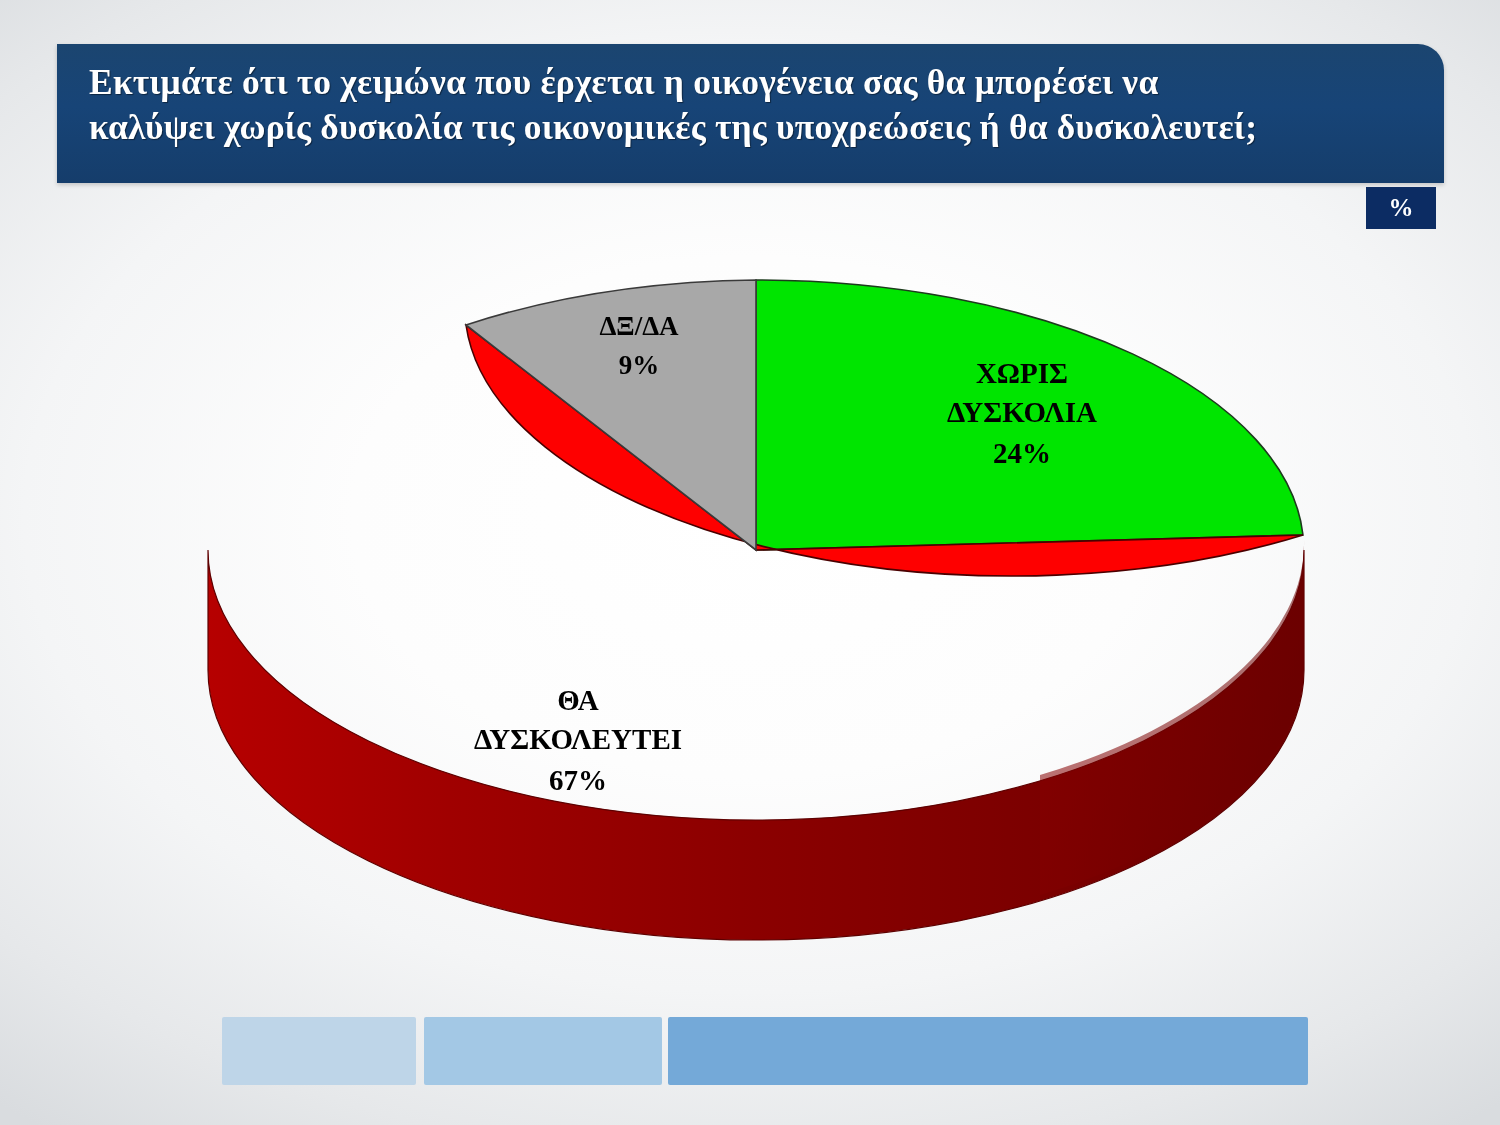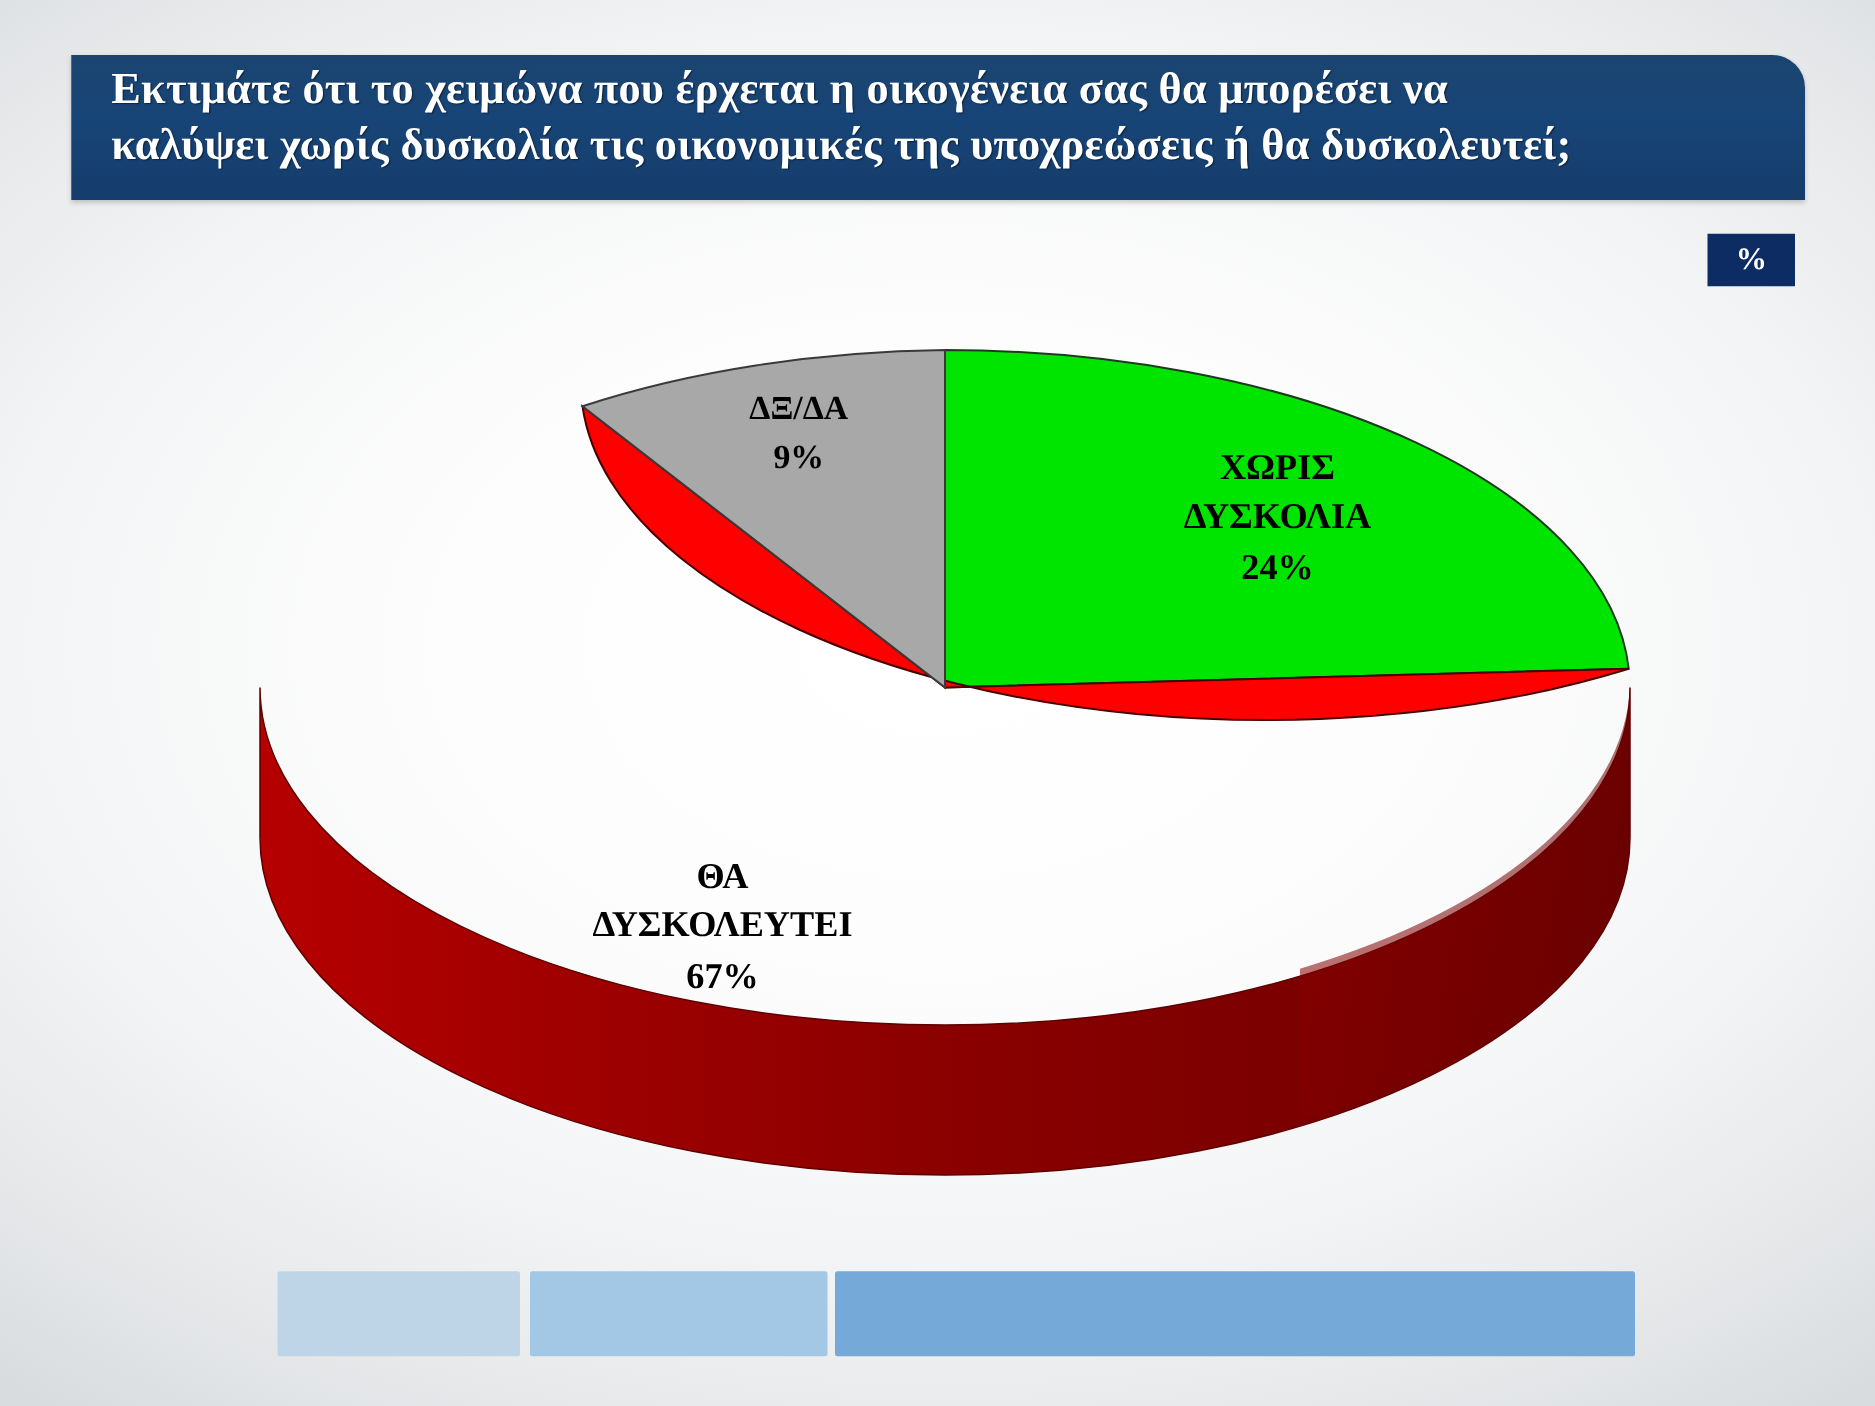--- a/index.html
+++ b/index.html
@@ -22,25 +22,25 @@
         #e6e8ea 84%,
         #d9dcdf 100%);
   }
 
   
   #title-bar {
     position: absolute;
     left: 57px;
     top: 44px;
     width: 1387px;
-    height: 116px;
+    height: 139px;
     background: linear-gradient(to bottom, #1b4570 0%, #174477 45%, #153d6b 100%);
     border-top-right-radius: 26px;
     box-sizing: border-box;
-    padding: 4px 30px 0 32px;
+    padding: 16px 30px 0 32px;
     box-shadow: 0 2px 4px rgba(0,0,0,0.18);
   }
   #title-text {
     color: #ffffff;
     font-size: 35.5px;
     font-weight: bold;
     line-height: 1.26;
     letter-spacing: 0.2px;
     text-shadow: 1px 1px 1px rgba(0,0,0,0.45);
     white-space: pre-line;

